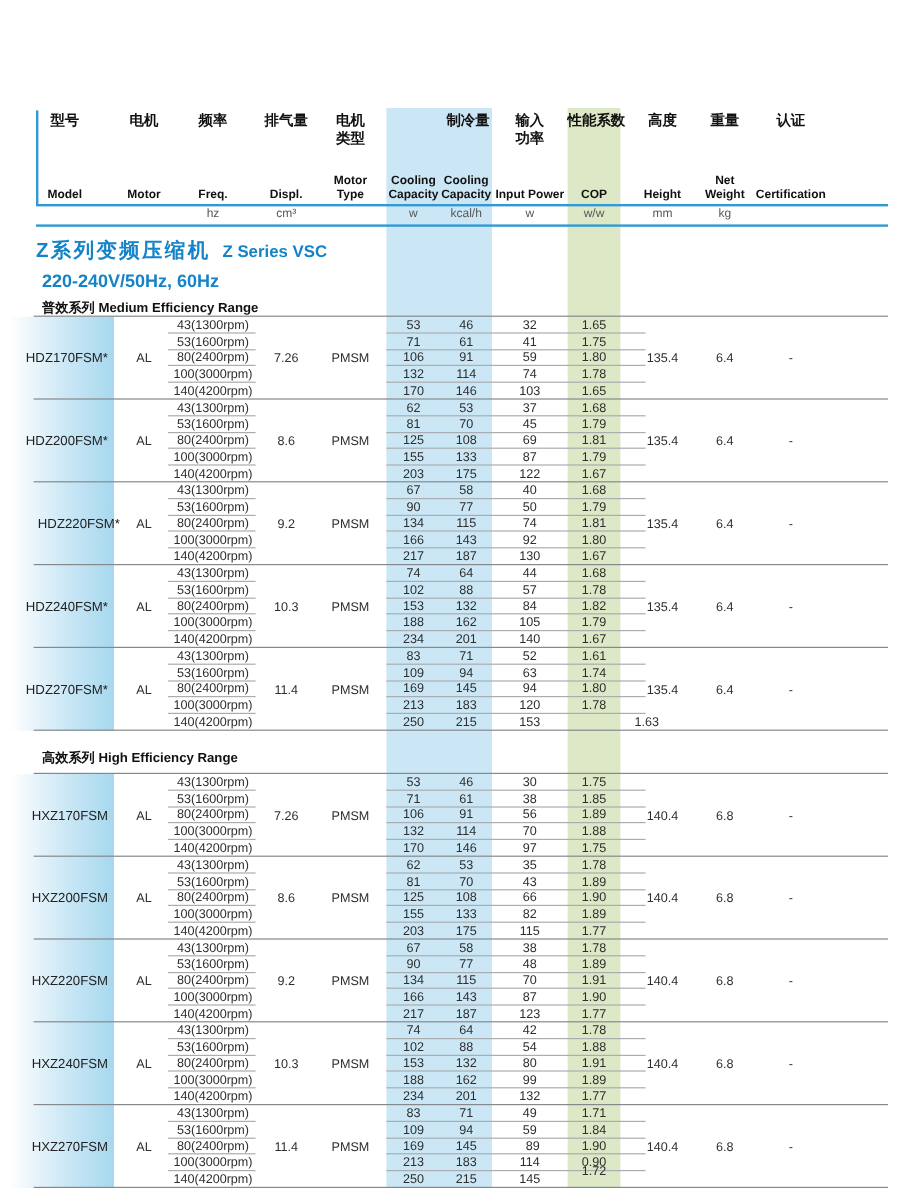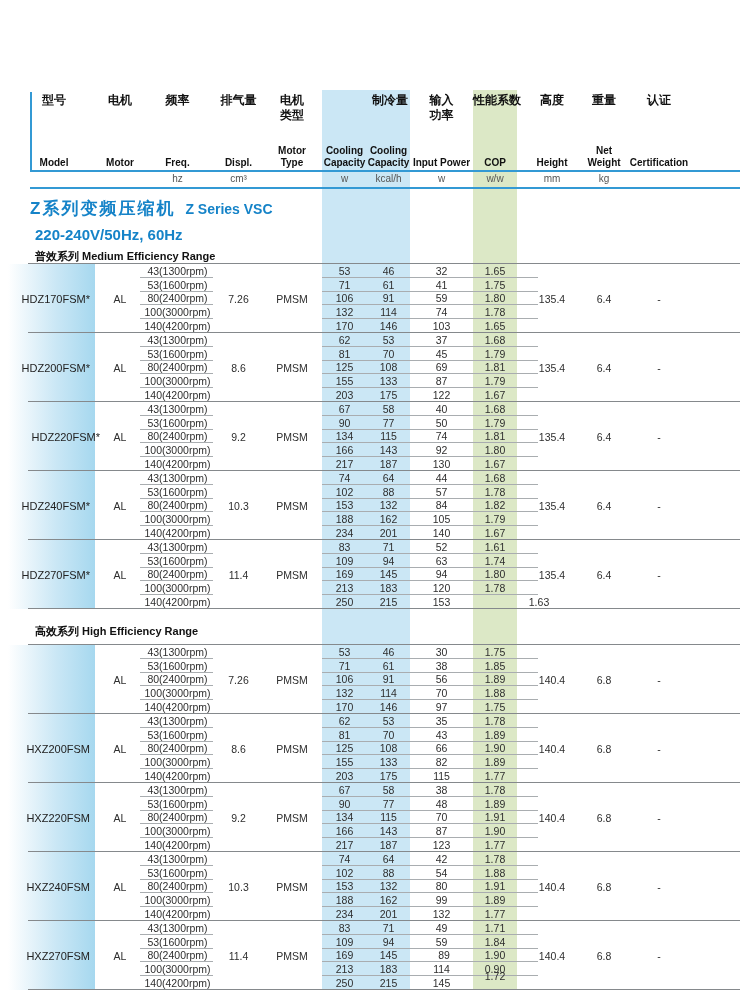--- a/index.html
+++ b/index.html
@@ -306,20 +306,21 @@
         <div class="rowcell" style="left: 367px; width: 43px; top: 41.4px;">183</div>
         <div class="rowcell" style="left: 410px; width: 63px; top: 41.4px;">120</div>
         <div class="rowcell" style="left: 473px; width: 44px; top: 41.4px;">1.78</div>
         <div class="rowcell" style="left: 140px; width: 75px; top: 55.2px;">140(4200rpm)</div>
         <div class="rowcell" style="left: 322px; width: 45px; top: 55.2px;">250</div>
         <div class="rowcell" style="left: 367px; width: 43px; top: 55.2px;">215</div>
         <div class="rowcell" style="left: 410px; width: 63px; top: 55.2px;">153</div>
         <div class="rowcell" style="left: 497px; width: 44px; top: 55.2px; margin-left: 20px;">1.63</div>
       </div>
       <div class="block" style="top: 645px;">
+        <div class="cell spanv model" style="left: 8px; width: 84px;">HXZ170FSM</div>
         <div class="cell spanv " style="left: 100px; width: 40px;">AL</div>
         <div class="cell spanv " style="left: 215px; width: 47px;">7.26</div>
         <div class="cell spanv " style="left: 262px; width: 60px;">PMSM</div>
         <div class="cell spanv " style="left: 517px; width: 70px;">140.4</div>
         <div class="cell spanv " style="left: 580px; width: 48px;">6.8</div>
         <div class="cell spanv " style="left: 628px; width: 62px;">-</div>
         <div class="rline" style="left: 140px; width: 73px; top: 12.8px;"></div>
         <div class="rline" style="left: 322px; width: 216px; top: 12.8px;"></div>
         <div class="rowcell" style="left: 140px; width: 75px; top: 0px;">43(1300rpm)</div>
         <div class="rowcell" style="left: 322px; width: 45px; top: 0px;">53</div>

